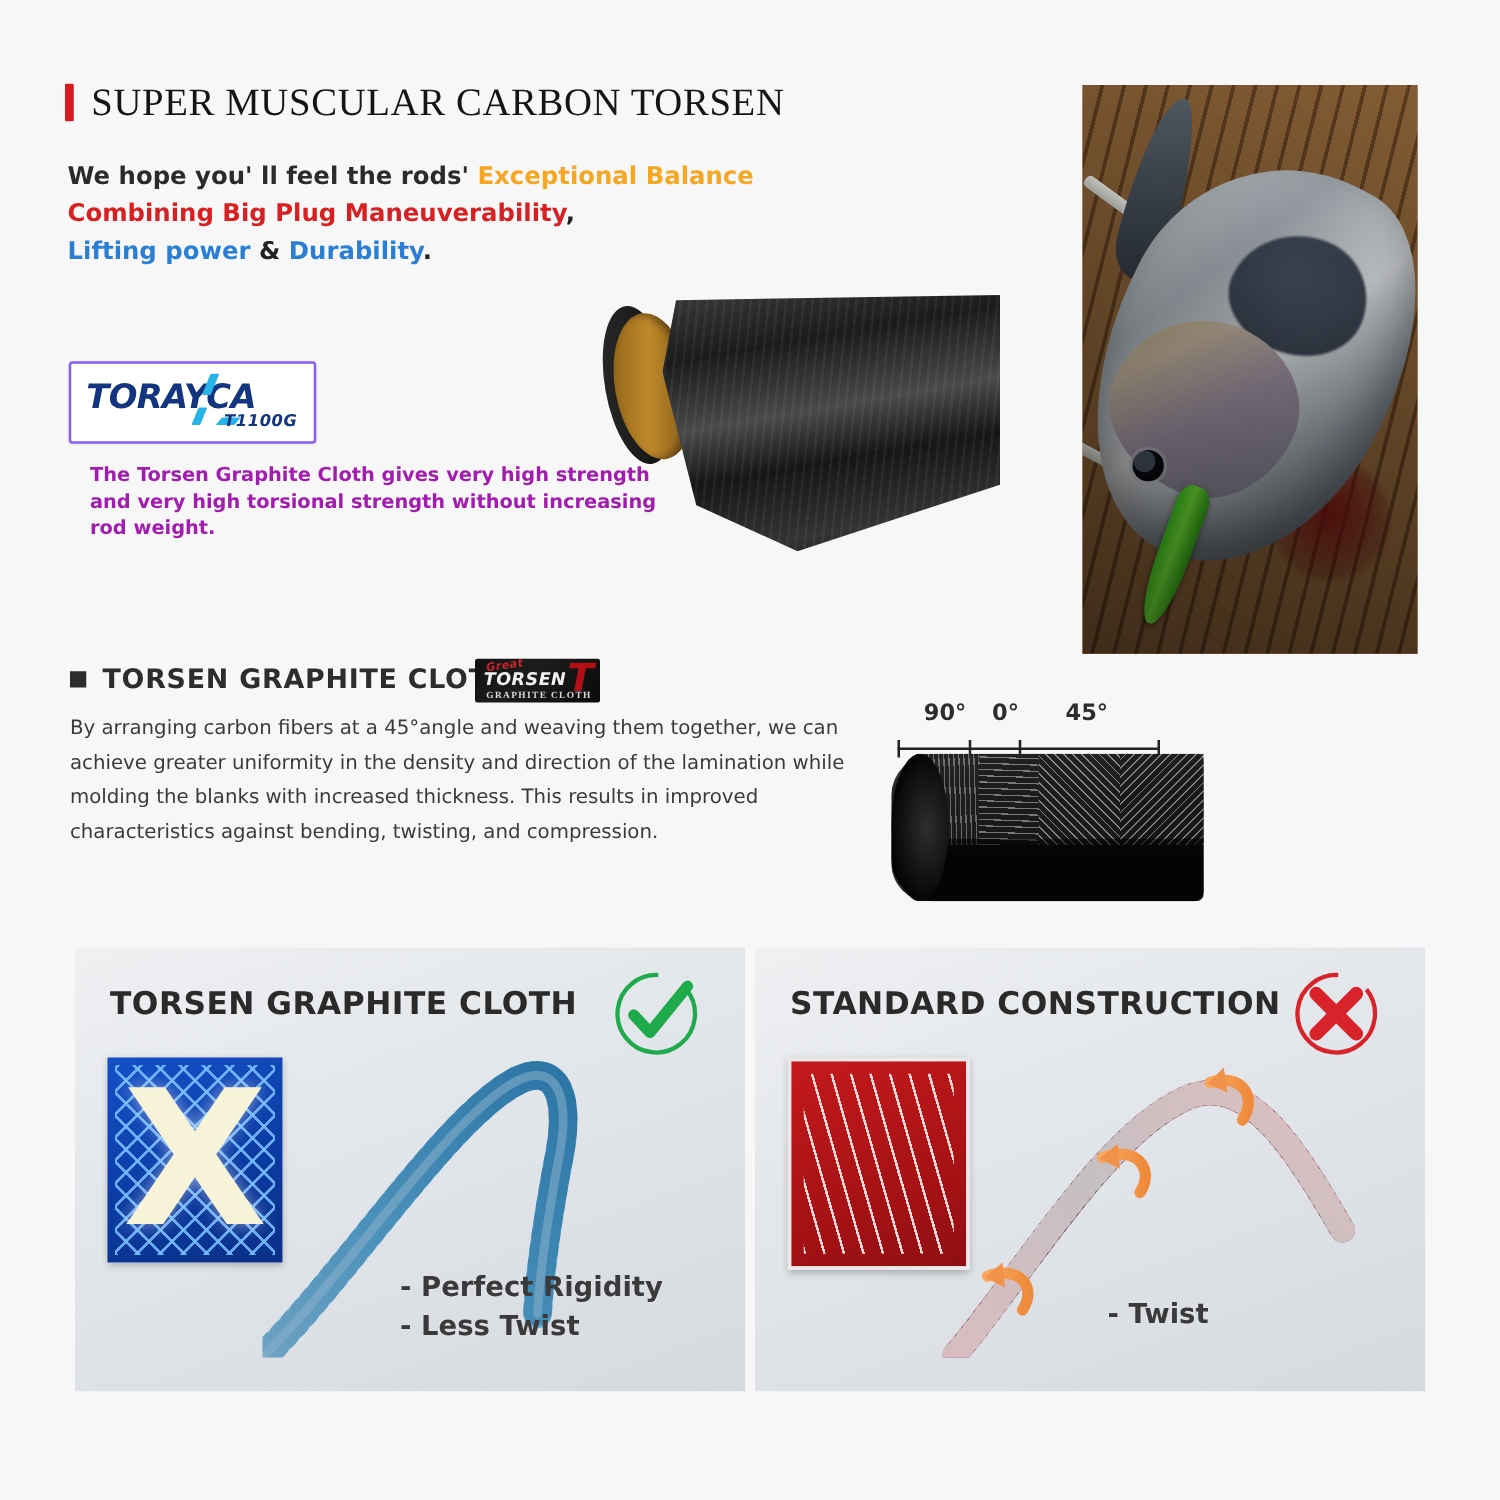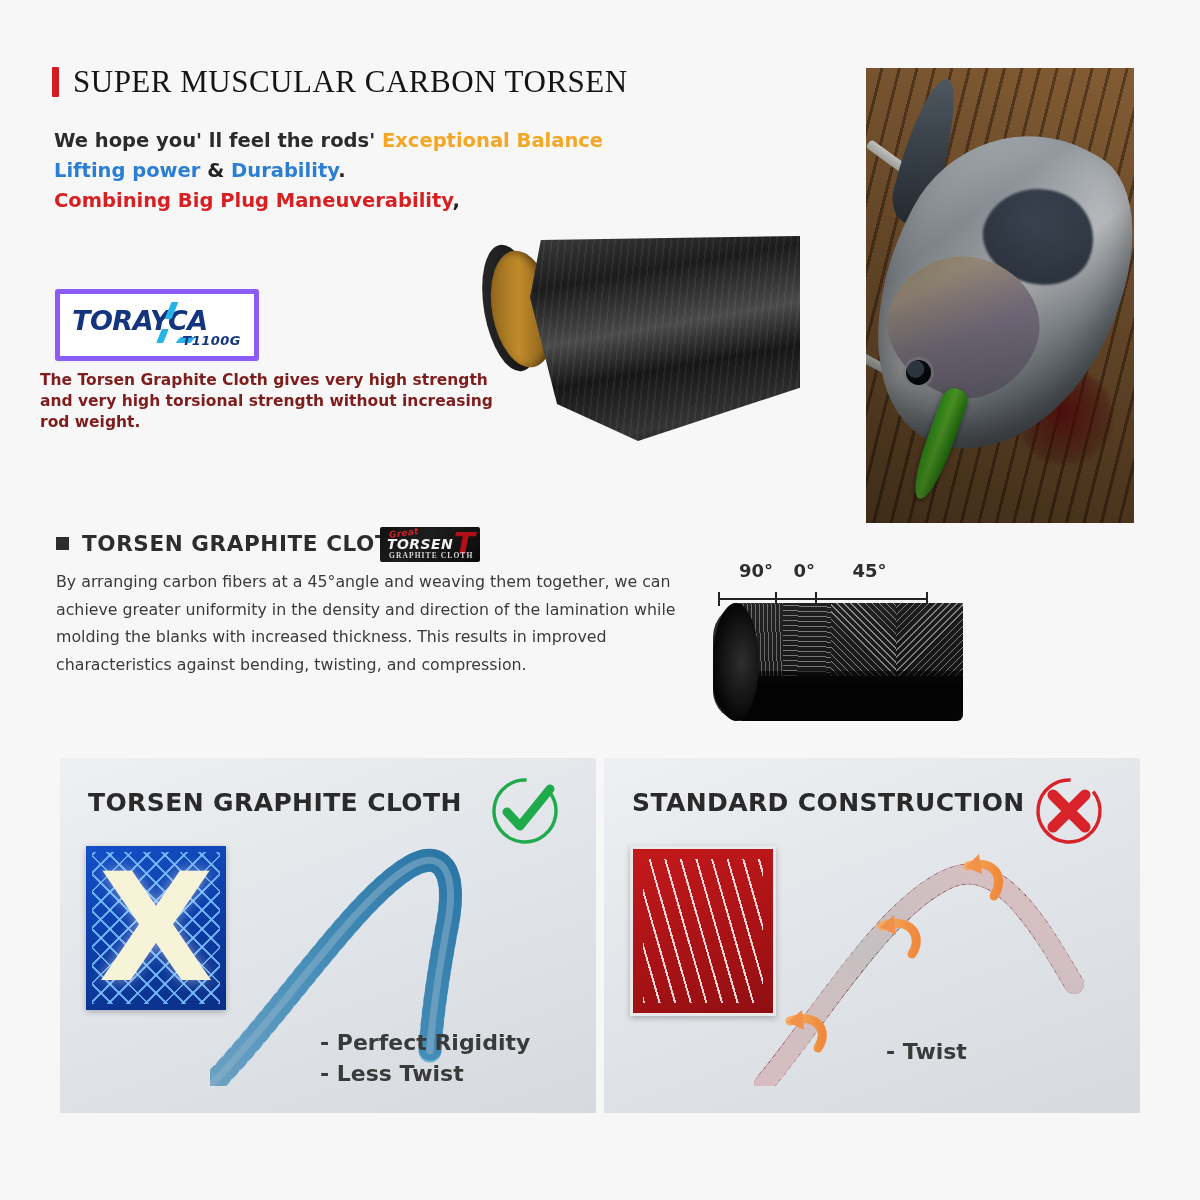--- a/index.html
+++ b/index.html
@@ -22,42 +22,42 @@
   .lede-line{font-size:19.5px;line-height:30px;color:#2b2b2b;font-weight:600;white-space:nowrap;}
   .amber{color:#f5a623;font-weight:800;}
   .red{color:#d81f21;font-weight:800;}
   .blue{color:#2a7fd4;font-weight:800;}
   .plain{color:#2b2b2b;font-weight:600;}
   .dark{color:#222;font-weight:800;}
 
   
   .torayca{
     position:absolute;left:55px;top:289px;width:194px;height:62px;
-    background:#fff;border:5px solid #8b5cf6;border-radius:3px;
+    background:#fff;border:2px solid #8b5cf6;border-radius:3px;
     box-shadow:0 1px 2px rgba(0,0,0,.05);
   }
   .torayca-inner{position:relative;width:100%;height:100%;overflow:hidden;}
   .ty-word{
     position:absolute;left:12px;top:11px;
     font-family:"DejaVu Sans", sans-serif;
     font-size:27px;font-weight:700;font-style:italic;
     color:#13357f;letter-spacing:-.5px;
   }
   .ty-sub{
     position:absolute;right:13px;bottom:8px;
     font-size:13px;font-weight:700;font-style:italic;color:#13357f;letter-spacing:.5px;
   }
   .ty-slash{position:absolute;background:#27b3e8;transform:skewX(-22deg);border-radius:1px;}
   .ty-s1{width:7px;height:17px;left:108px;top:8px;}
   .ty-s2{width:7px;height:14px;left:99px;top:35px;}
   .ty-s3{width:15px;height:6px;left:118px;top:43px;transform:skewX(-40deg);}
 
   .torayca-note{
-    position:absolute;left:40px;top:370px;width:460px;
-    font-size:15.5px;line-height:21px;font-weight:700;color:#7f1d1d;
+    position:absolute;left:72px;top:370px;width:460px;
+    font-size:15.5px;line-height:21px;font-weight:700;color:#a21caf;
   }
 
   
   .roll{position:absolute;left:470px;top:228px;width:330px;height:232px;}
   .roll-sheet{
     position:absolute;left:60px;top:8px;width:270px;height:205px;
     background:linear-gradient(170deg,#3a3a3a 0%,#1b1b1b 22%,#4a4a4a 45%,#161616 62%,#343434 85%,#101010 100%);
     clip-path:polygon(4% 2%, 100% 0%, 100% 74%, 40% 100%, 10% 82%, 0% 30%);
   }
   .roll-sheet:after{
@@ -241,45 +241,45 @@
 
   .rod-good{
     position:absolute;left:150px;top:78px;width:290px;height:250px;
   }
   .rod-bad{
     position:absolute;left:150px;top:58px;width:330px;height:270px;
   }
   .caption{
     position:absolute;font-size:22px;font-weight:800;color:#3a3a3a;line-height:31px;
   }
-  .cap-left{left:260px;bottom:24px;}
+  .cap-left{left:260px;bottom:36px;}
   .cap-right{left:282px;bottom:46px;}
 </style>
 </head>
 <body>
 
 <div class="page">
 
   <div class="title-row">
     <div class="title-bar"></div>
     <div class="title-text">SUPER MUSCULAR CARBON TORSEN</div>
   </div>
 
   <div class="lede">
     <div class="lede-line">
       <span class="plain">We hope you' ll feel the rods'</span>
       <span class="amber">Exceptional Balance</span>
     </div>
     <div class="lede-line">
+      <span class="red">Combining Big Plug Maneuverability</span><span class="dark">,</span>
+    </div>
+    <div class="lede-line">
       <span class="blue">Lifting power</span>
       <span class="dark">&amp;</span>
       <span class="blue">Durability</span><span class="dark">.</span>
-    </div>
-    <div class="lede-line">
-      <span class="red">Combining Big Plug Maneuverability</span><span class="dark">,</span>
     </div>
   </div>
 
   <div class="torayca">
     <div class="torayca-inner">
       <div class="ty-word">TORAYCA</div>
       <div class="ty-slash ty-s1"></div>
       <div class="ty-slash ty-s2"></div>
       <div class="ty-slash ty-s3"></div>
       <div class="ty-sub">T1100G</div>

